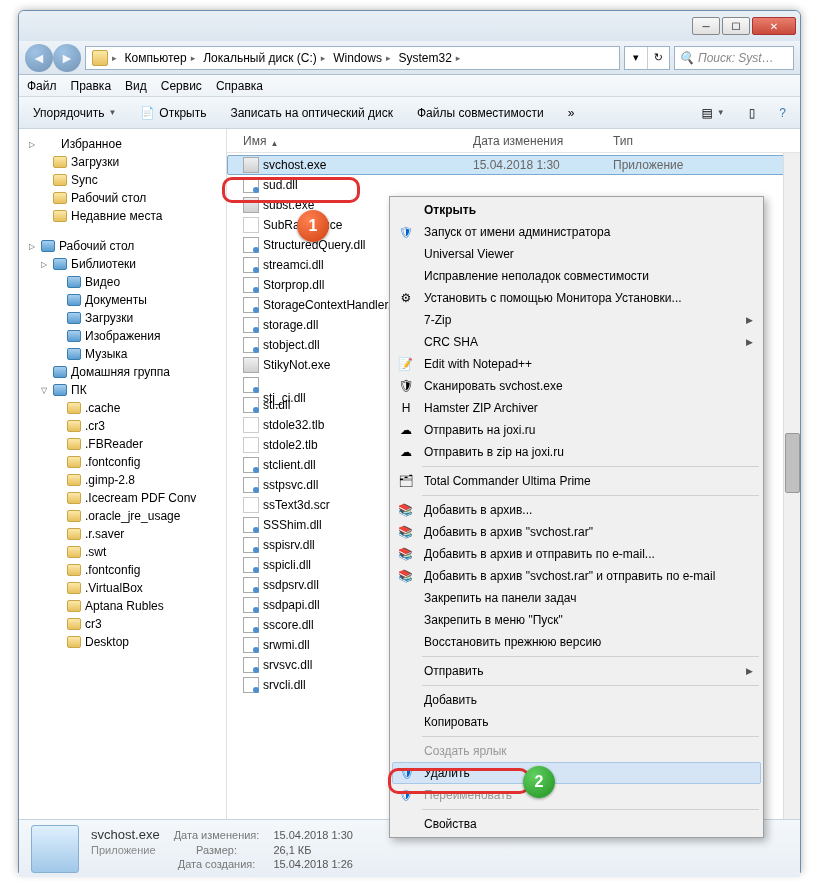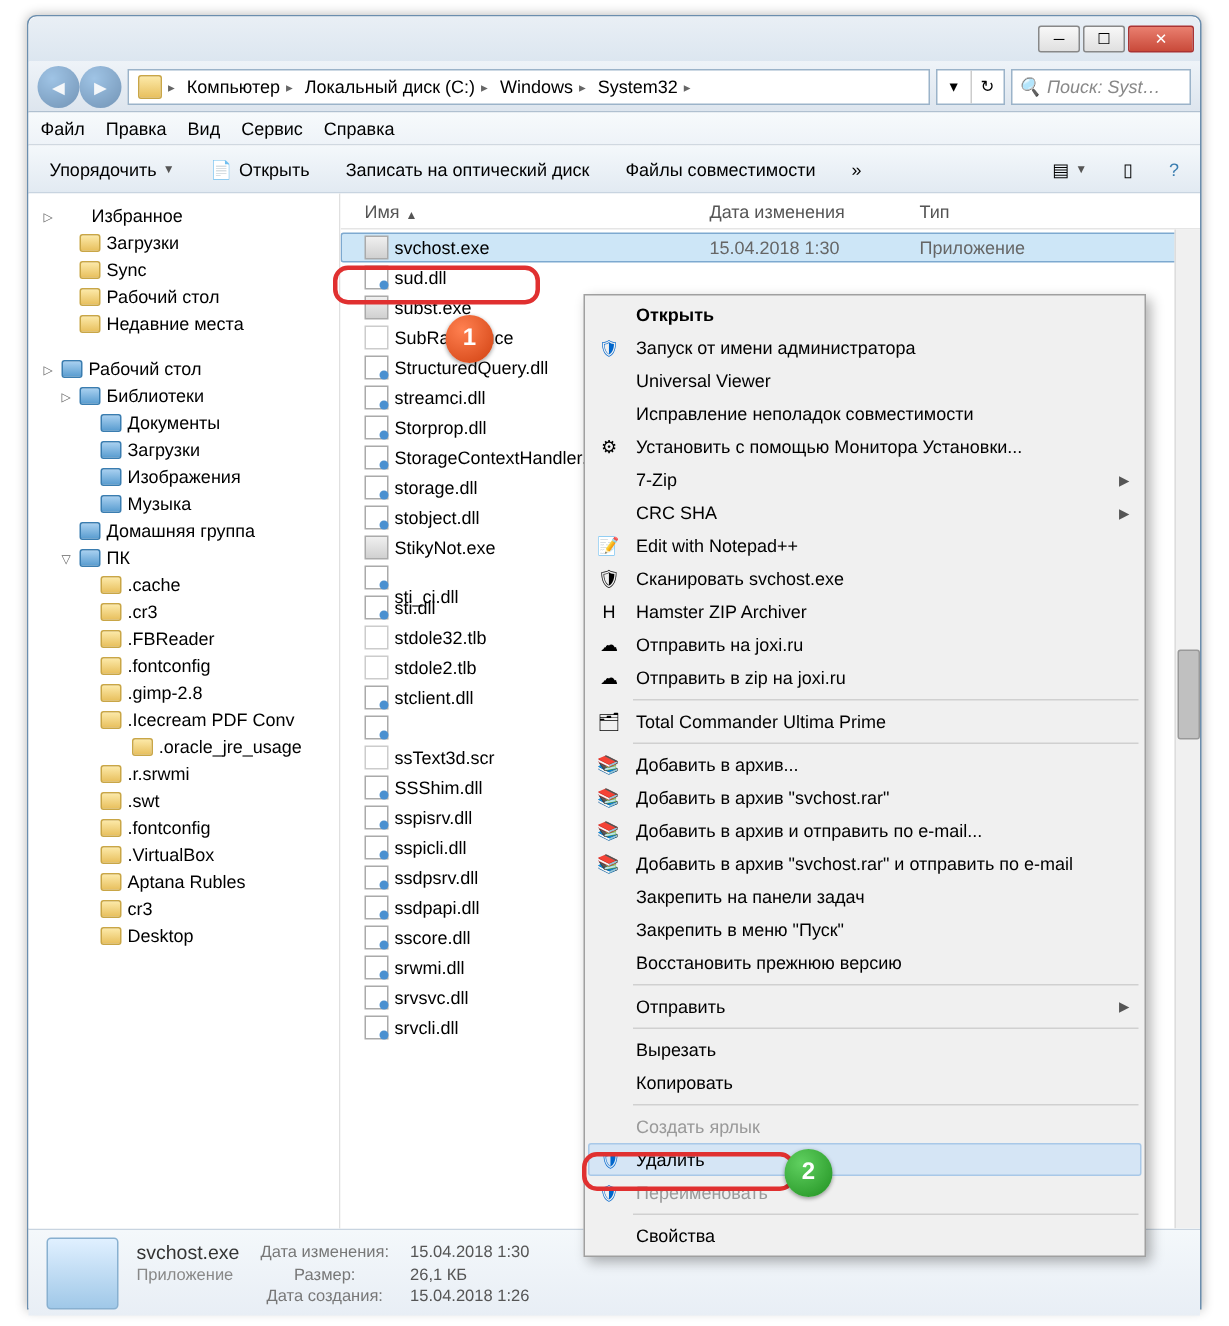--- a/index.html
+++ b/index.html
@@ -174,20 +174,24 @@
             <span class="ico lib"></span>
             <span>Рабочий стол</span>
           </div>
           <div class="tree-item header" style="padding-left: 18px;">
             <span class="tri">▷</span>
             <span class="ico lib"></span>
             <span>Библиотеки</span>
           </div>
           <div class="tree-item" style="padding-left: 46px;">
             <span class="ico lib"></span>
+            <span>Видео</span>
+          </div>
+          <div class="tree-item" style="padding-left: 46px;">
+            <span class="ico lib"></span>
             <span>Документы</span>
           </div>
           <div class="tree-item" style="padding-left: 46px;">
             <span class="ico lib"></span>
             <span>Загрузки</span>
           </div>
           <div class="tree-item" style="padding-left: 46px;">
             <span class="ico lib"></span>
             <span>Изображения</span>
           </div>
@@ -221,27 +225,27 @@
             <span>.fontconfig</span>
           </div>
           <div class="tree-item" style="padding-left: 46px;">
             <span class="ico folder"></span>
             <span>.gimp-2.8</span>
           </div>
           <div class="tree-item" style="padding-left: 46px;">
             <span class="ico folder"></span>
             <span>.Icecream PDF Conv</span>
           </div>
-          <div class="tree-item" style="padding-left: 46px; justify-content: center;">
+          <div class="tree-item" style="padding-left: 46px;">
             <span class="ico folder"></span>
             <span>.oracle_jre_usage</span>
           </div>
           <div class="tree-item" style="padding-left: 46px;">
             <span class="ico folder"></span>
-            <span>.r.srwmi</span>
+            <span>.r.saver</span>
           </div>
           <div class="tree-item" style="padding-left: 46px;">
             <span class="ico folder"></span>
             <span>.swt</span>
           </div>
           <div class="tree-item" style="padding-left: 46px;">
             <span class="ico folder"></span>
             <span>.fontconfig</span>
           </div>
           <div class="tree-item" style="padding-left: 46px;">
@@ -333,20 +337,21 @@
           <div class="filerow">
             <span class="fileicon generic"></span>
             <span style="width: 210px;">stdole2.tlb</span>
           </div>
           <div class="filerow">
             <span class="fileicon dll"></span>
             <span style="width: 210px;">stclient.dll</span>
           </div>
           <div class="filerow">
             <span class="fileicon dll"></span>
+            <span style="width: 210px;">sstpsvc.dll</span>
           </div>
           <div class="filerow">
             <span class="fileicon generic"></span>
             <span style="width: 210px;">ssText3d.scr</span>
           </div>
           <div class="filerow">
             <span class="fileicon dll"></span>
             <span style="width: 210px;">SSShim.dll</span>
           </div>
           <div class="filerow">
@@ -486,21 +491,21 @@
     <div class="cm-item">
       <span>Восстановить прежнюю версию</span>
     </div>
     <div class="cm-sep"></div>
     <div class="cm-item">
       <span>Отправить</span>
       <span class="cm-sub">▶</span>
     </div>
     <div class="cm-sep"></div>
     <div class="cm-item">
-      <span>Вырезать</span>
+      <span>Добавить</span>
     </div>
     <div class="cm-item">
       <span>Копировать</span>
     </div>
     <div class="cm-sep"></div>
     <div class="cm-item disabled">
       <span>Создать ярлык</span>
     </div>
     <div class="cm-item highlight">
       <span class="cm-icon">

